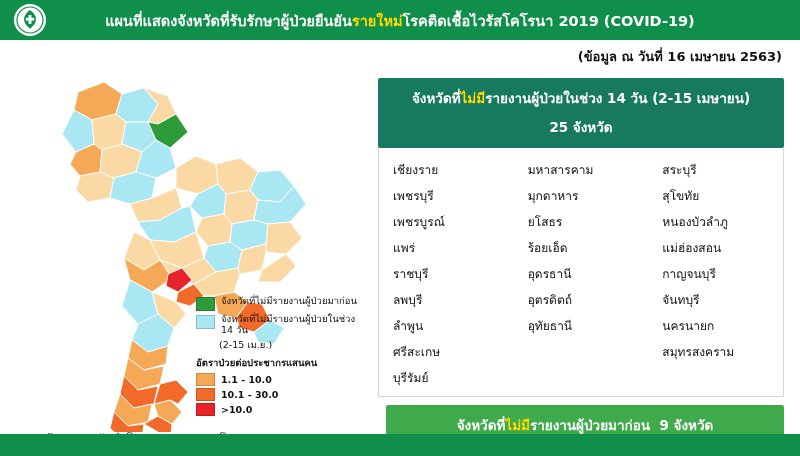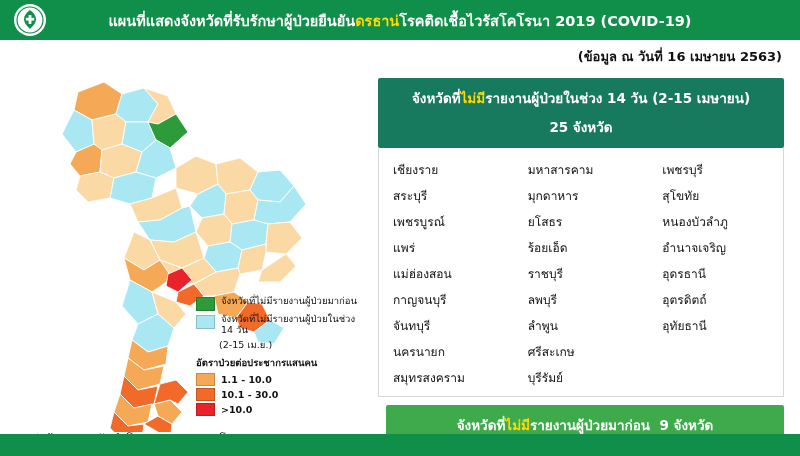--- a/index.html
+++ b/index.html
@@ -96,21 +96,21 @@
 </style>
 </head>
 <body>
 
 <div class="page">
 
   <div class="bar-top"></div>
 
   <div class="header">
     <div class="header-title">
-      <span>แผนที่แสดงจังหวัดที่รับรักษาผู้ป่วยยืนยัน</span><span class="hl">ดรธาน่</span><span>โรคติดเชื้อไวรัสโคโรนา 2019 (COVID-19)</span>
+      <span>แผนที่แสดงจังหวัดที่รับรักษาผู้ป่วยยืนยัน</span><span class="hl">รายใหม่</span><span>โรคติดเชื้อไวรัสโคโรนา 2019 (COVID-19)</span>
     </div>
   </div>
 
   <div class="logo">
     <svg width="28" height="28" viewBox="0 0 28 28" aria-hidden="true">
       <circle cx="14" cy="14" r="13" fill="#ffffff" stroke="#0f8f4a" stroke-width="1.2"></circle>
       <path d="M14 4 C10 7 8 10 8 13 C8 17 11 20 14 23 C17 20 20 17 20 13 C20 10 18 7 14 4 Z" fill="#0f8f4a"></path>
       <rect x="12.6" y="9" width="2.8" height="9" fill="#ffffff"></rect>
       <rect x="9.8" y="11.8" width="8.4" height="2.8" fill="#ffffff"></rect>
     </svg>
@@ -218,30 +218,29 @@
       <div class="l1">
         <span>จังหวัดที่</span><span class="yel">ไม่มี</span><span>รายงานผู้ป่วยในช่วง 14 วัน</span>
         <span>(2-15 เมษายน)</span>
       </div>
       <div class="l2">25 จังหวัด</div>
     </div>
 
     <div class="prov-grid">
       <div class="prov-cell">เชียงราย</div>
       <div class="prov-cell">มหาสารคาม</div>
+      <div class="prov-cell">สระบุรี</div>
       <div class="prov-cell">เพชรบุรี</div>
-      <div class="prov-cell">สระบุรี</div>
       <div class="prov-cell">มุกดาหาร</div>
       <div class="prov-cell">สุโขทัย</div>
       <div class="prov-cell">เพชรบูรณ์</div>
       <div class="prov-cell">ยโสธร</div>
       <div class="prov-cell">หนองบัวลำภู</div>
       <div class="prov-cell">แพร่</div>
       <div class="prov-cell">ร้อยเอ็ด</div>
-      <div class="prov-cell">อำนาจเจริญ</div>
       <div class="prov-cell">แม่ฮ่องสอน</div>
       <div class="prov-cell">ราชบุรี</div>
       <div class="prov-cell">อุดรธานี</div>
       <div class="prov-cell">กาญจนบุรี</div>
       <div class="prov-cell">ลพบุรี</div>
       <div class="prov-cell">อุตรดิตถ์</div>
       <div class="prov-cell">จันทบุรี</div>
       <div class="prov-cell">ลำพูน</div>
       <div class="prov-cell">อุทัยธานี</div>
       <div class="prov-cell">นครนายก</div>

